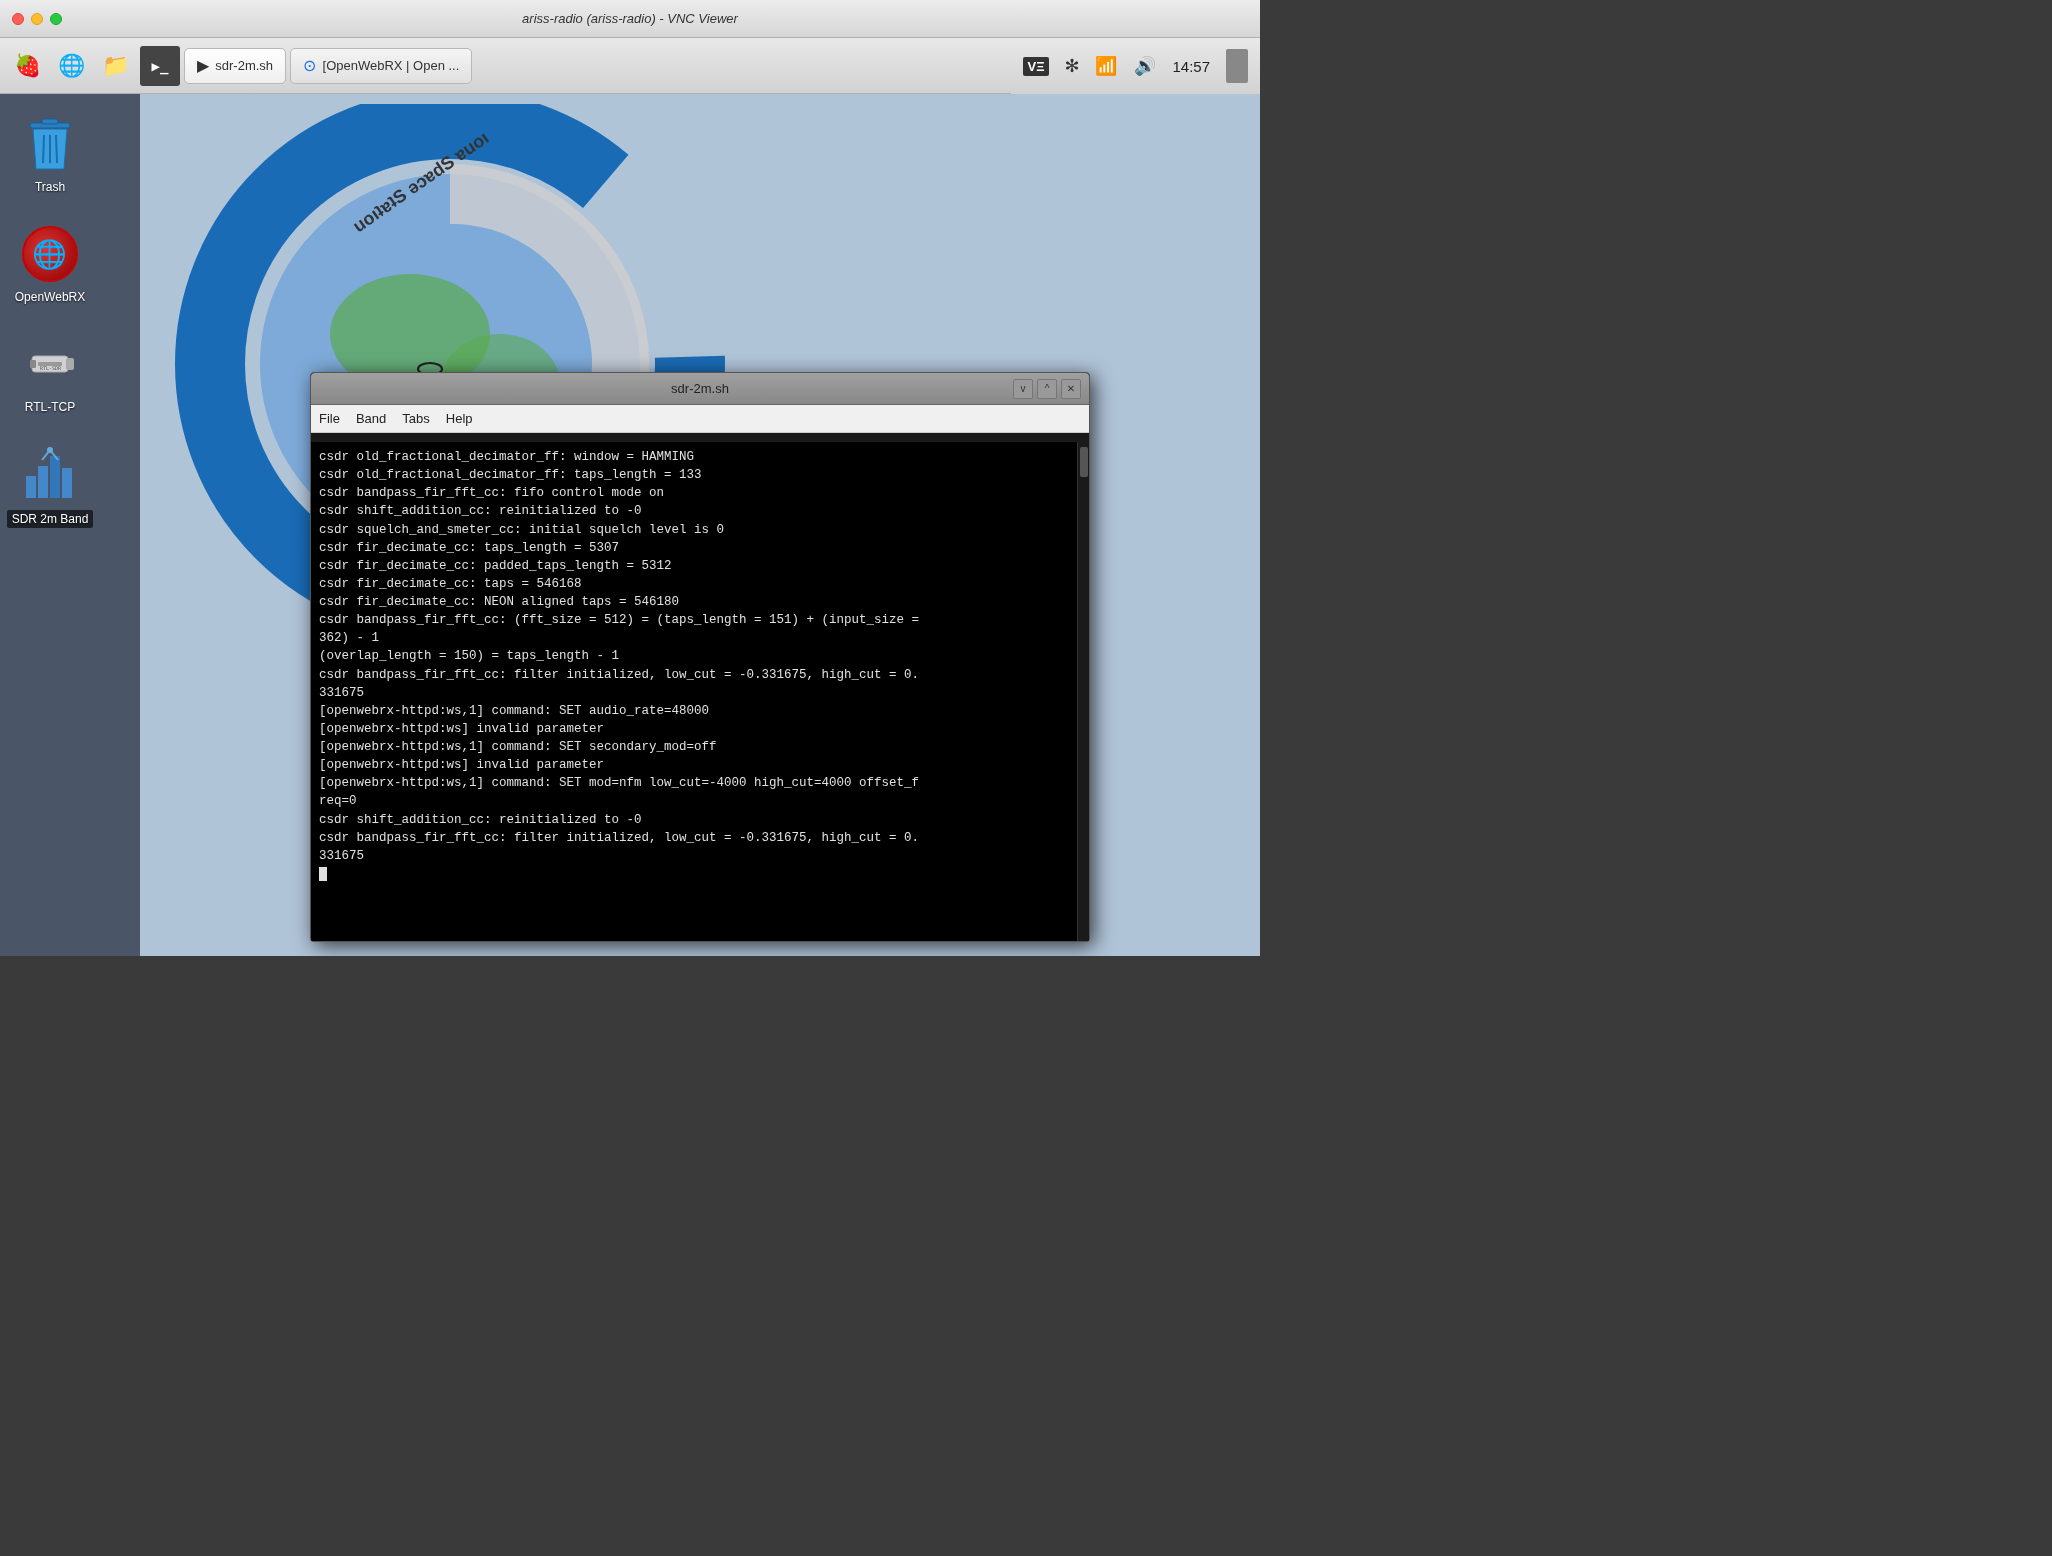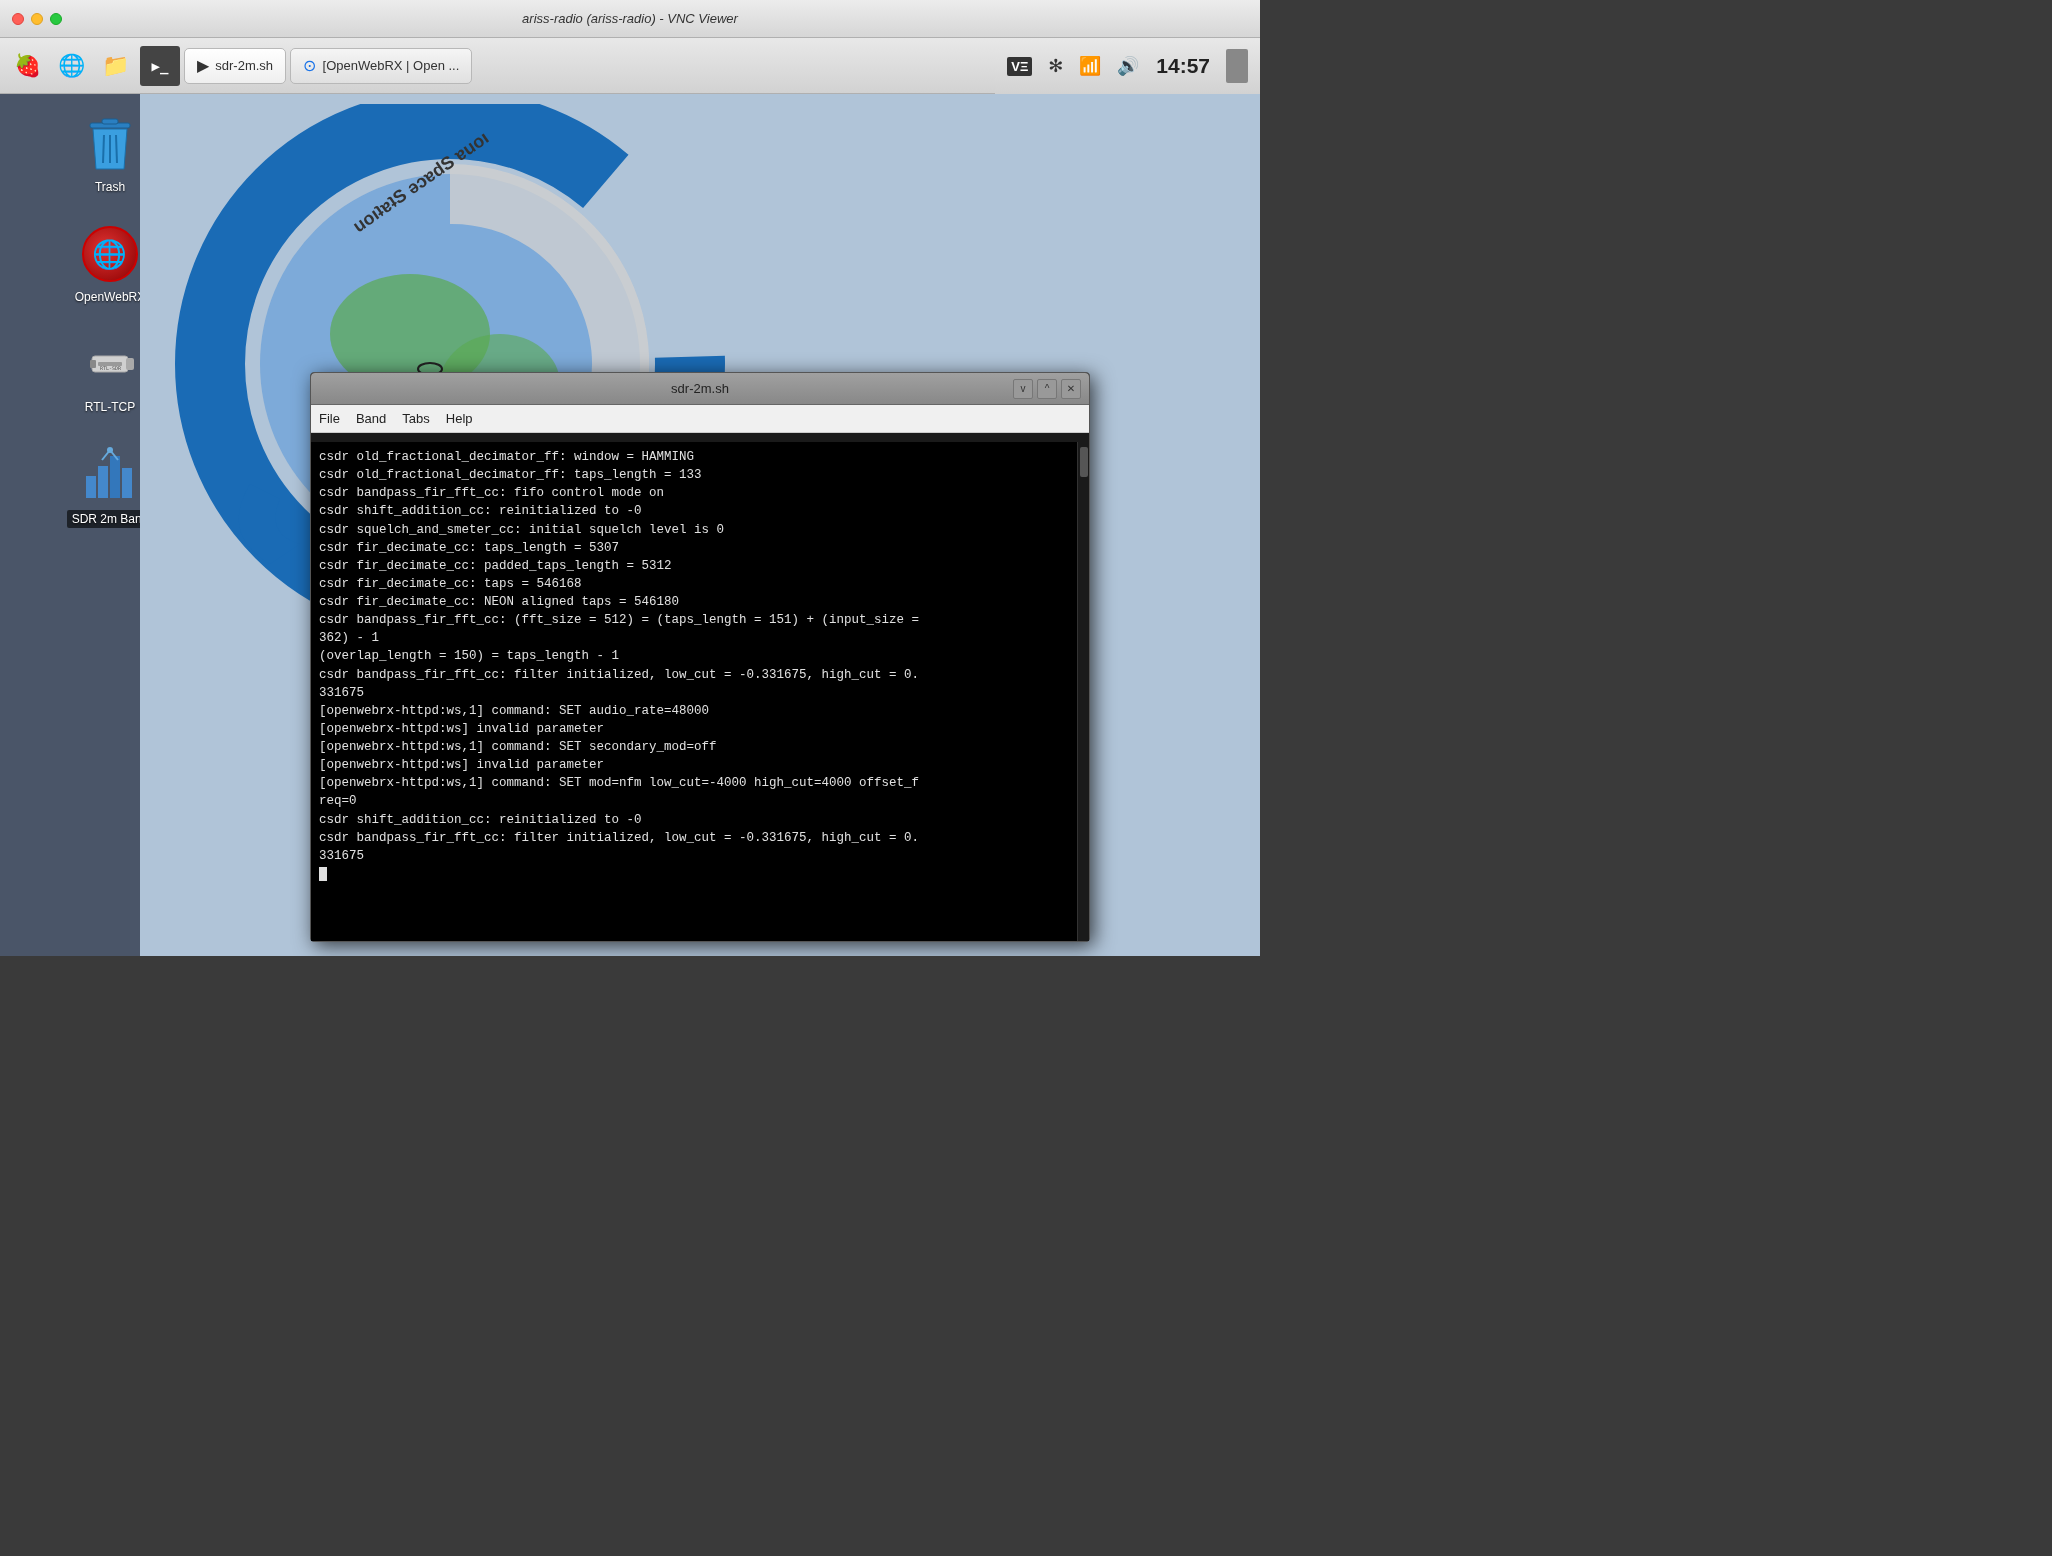--- a/index.html
+++ b/index.html
@@ -97,22 +97,22 @@
       padding: 0 12px;
       gap: 16px;
       background: linear-gradient(to bottom, #e8e8e8, #d2d2d2);
     }
     .tray-icon {
       font-size: 18px;
       color: #333;
       cursor: pointer;
     }
     .tray-time {
-      font-size: 21px;
-      font-weight: 700;
+      font-size: 15px;
+      font-weight: 400;
       color: #222;
     }
     .tray-battery {
       width: 22px;
       height: 34px;
       background: #888;
       border-radius: 2px;
       position: relative;
     }
 
@@ -129,21 +129,21 @@
     
     .desktop-icons {
       position: absolute;
       top: 0;
       left: 0;
       width: 160px;
       padding: 20px 0;
       display: flex;
       flex-direction: column;
       gap: 30px;
-      align-items: flex-end;
+      align-items: flex-start;
     }
     .desktop-icon {
       display: flex;
       flex-direction: column;
       align-items: center;
       gap: 6px;
       cursor: pointer;
       width: 100px;
     }
     .desktop-icon-img {

